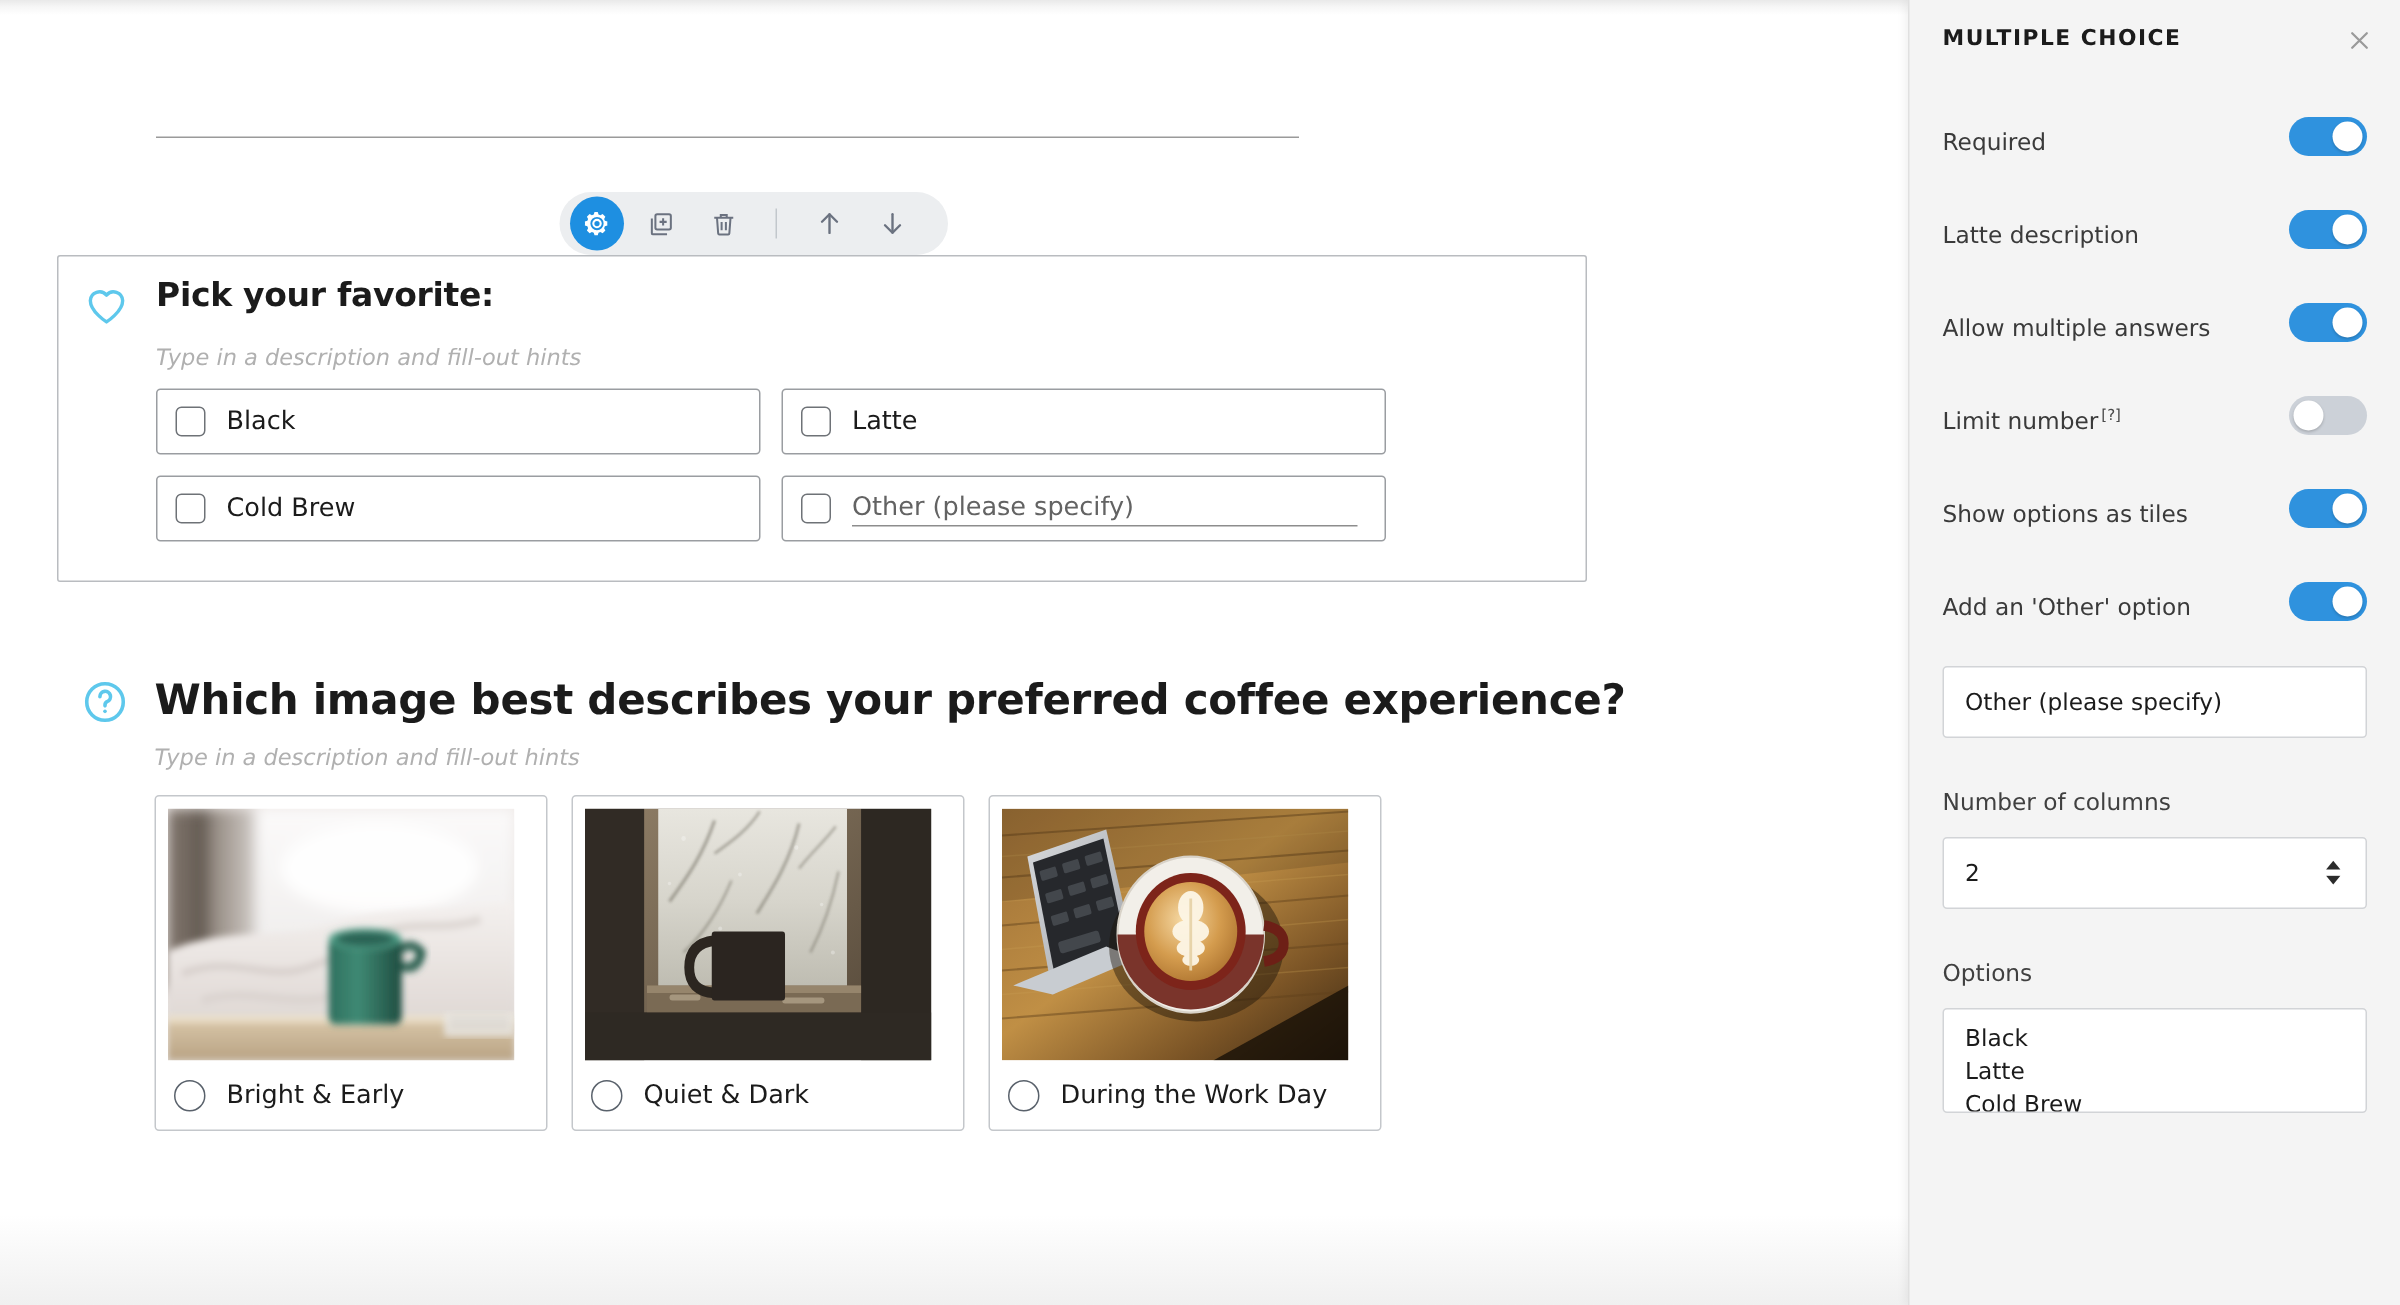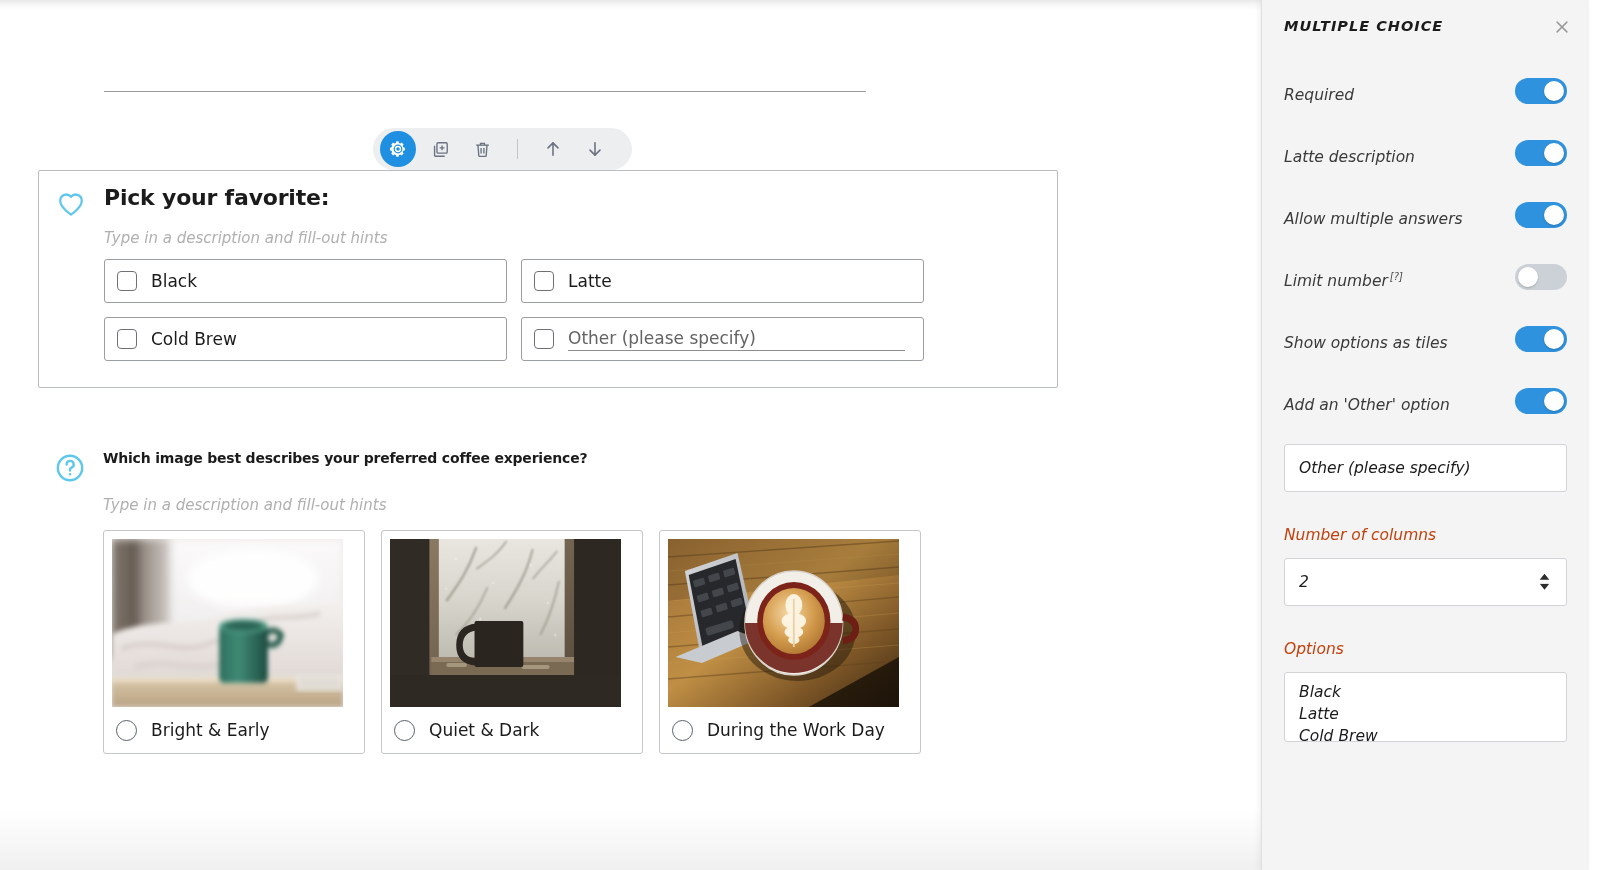--- a/index.html
+++ b/index.html
@@ -91,21 +91,21 @@
     color: #636363; border-bottom: 1px solid #8d8d8d;
     flex: 1 1 auto; margin-right: 18px; padding-bottom: 2px;
   }
 
   
   .q2 { position: absolute; left: 38px; top: 440px; width: 912px; }
   .q2-icon { position:absolute; left:12px; top:8px; width:40px; height:40px;
              display:flex; align-items:center; justify-content:center; }
   .q2-title {
     position: absolute; left: 65px; top: 10px;
-    font-size: 14px; font-weight: 700; color: #1b1b1b; letter-spacing: -0.2px;
+    font-size: 28px; font-weight: 700; color: #1b1b1b; letter-spacing: -0.2px;
     white-space: nowrap;
   }
   .q2-desc {
     position: absolute; left: 65px; top: 56px;
     font-size: 15px; font-style: italic; color: #b0b0b0;
   }
   .tiles {
     position: absolute; left: 65px; top: 90px;
     display: flex; gap: 16px;
   }
@@ -116,27 +116,26 @@
   .tile-img { width: 100%; height: 168px; overflow: hidden; position: relative; }
   .tile-foot { display: flex; align-items: center; height: 46px; padding-left: 4px; }
   .radio {
     width: 21px; height: 21px; border: 1.8px solid #59616b; border-radius: 50%;
     flex: 0 0 auto; background: #fff;
   }
   .tile-label { margin-left: 14px; font-size: 17px; color: #1b1b1b; }
 
   
   .panel {
-    position: absolute; right: 11px; top: 0;
+    position: absolute; right: 0; top: 0;
     width: 328px; height: 870px;
     background: #f4f4f4;
     border-left: 1px solid #e0e0e0;
     box-shadow: -2px 0 6px rgba(0,0,0,0.06);
     overflow: hidden;
-    font-style: italic;
   }
   .panel-head {
     position: relative; height: 56px;
   }
   .panel-title {
     position: absolute; left: 22px; top: 18px;
     font-size: 14.5px; font-weight: 700; letter-spacing: 1.0px; color: #1b1b1b;
   }
   .panel-close {
     position: absolute; right: 14px; top: 14px;
@@ -165,21 +164,21 @@
     background: #ffffff; box-shadow: 0 1px 2px rgba(0,0,0,0.2);
   }
   .toggle.off .knob { right: auto; left: 3px; }
 
   .text-input {
     width: 100%; height: 48px; background: #ffffff;
     border: 1px solid #d2d4d7; border-radius: 3px;
     display: flex; align-items: center; padding-left: 14px;
     font-size: 15.5px; color: #1b1b1b; margin-bottom: 34px; cursor: text;
   }
-  .field-label { font-size: 15.5px; color: #c2410c; margin-bottom: 14px; }
+  .field-label { font-size: 15.5px; color: #404040; margin-bottom: 14px; }
   .select-box {
     position: relative; width: 100%; height: 48px; background: #fff;
     border: 1px solid #d2d4d7; border-radius: 3px;
     display: flex; align-items: center; padding-left: 14px;
     font-size: 15.5px; color: #1b1b1b; margin-bottom: 34px; cursor: pointer;
   }
   .select-arrows {
     position: absolute; right: 16px; top: 50%; transform: translateY(-50%);
     display: flex; flex-direction: column; gap: 3px;
   }

